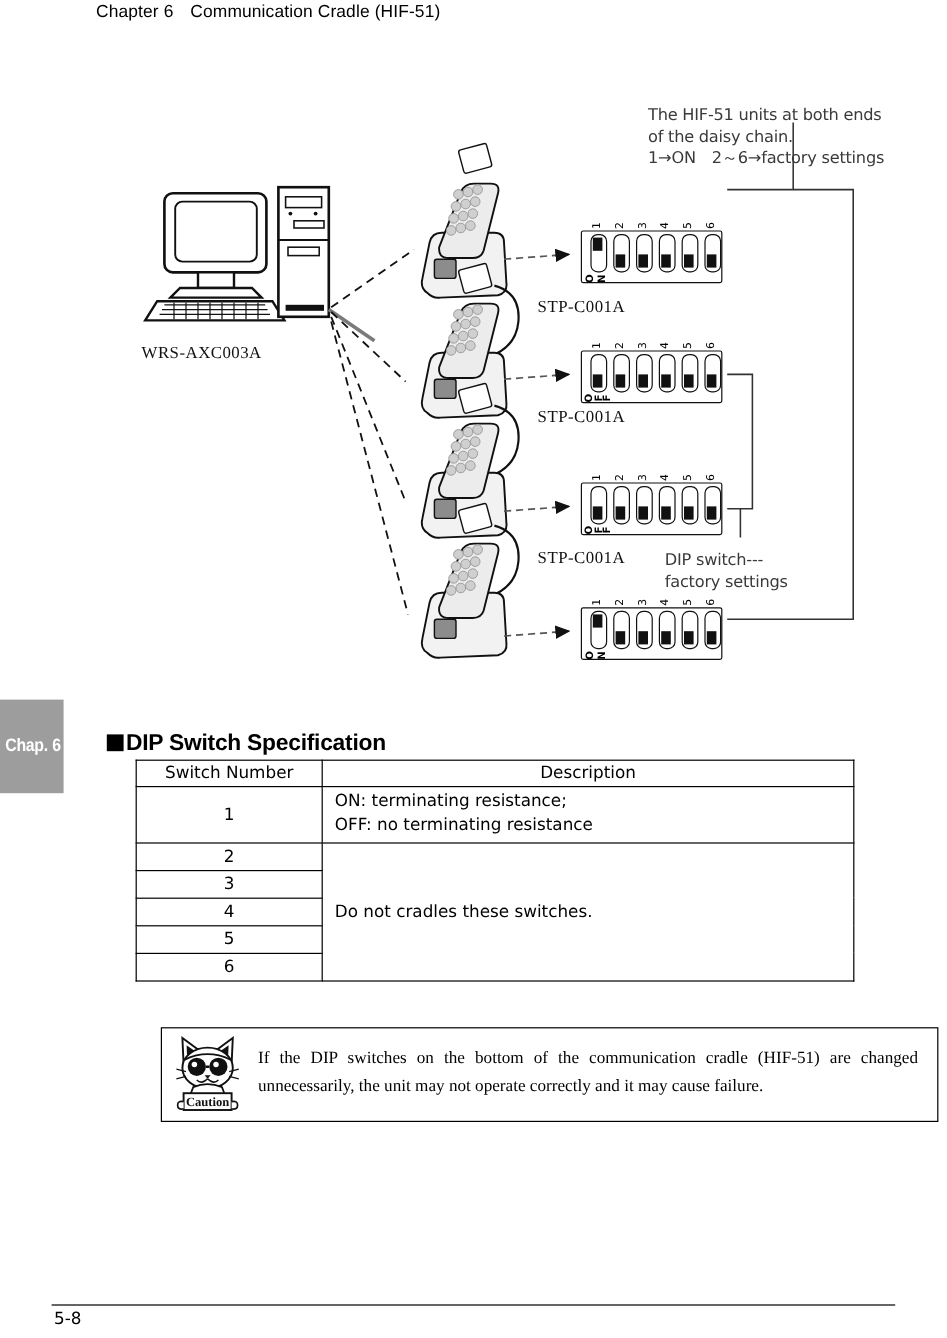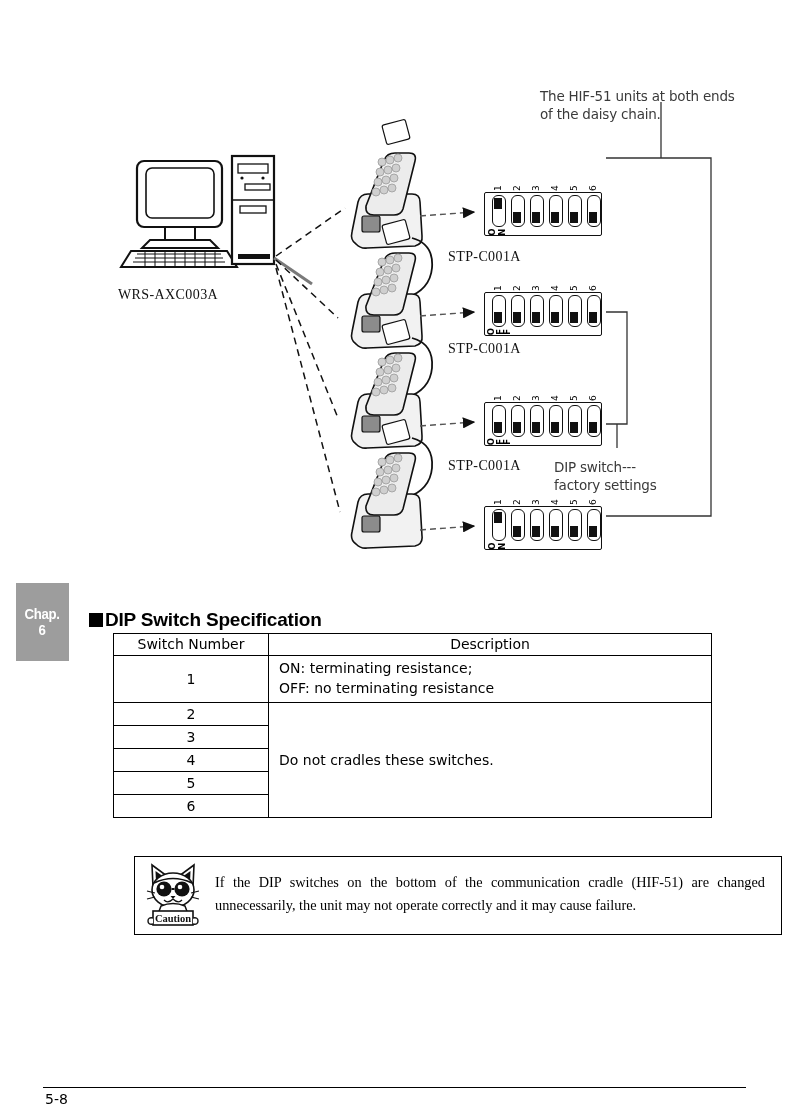--- a/index.html
+++ b/index.html
@@ -17,23 +17,22 @@
   
   .section-head{position:absolute;font-weight:bold;font-size:19px;letter-spacing:-.2px;white-space:nowrap;}
   .section-head .sq{display:inline-block;width:14px;height:14px;background:#000;margin-right:2px;position:relative;top:1px;}
   #head-cradles{left:89px;top:56px;}
   #head-dipspec{left:89px;top:597px;margin-top:12px;}
 
   
   #chapter-tab{
     position:absolute;left:0;top:583px;width:53px;height:78px;background:#9d9d9d;
     color:#fff;font-weight:bold;font-size:15px;line-height:1.05;
-    display:flex;flex-direction:column;align-items:center;justify-content:center;
+    display:flex;flex-direction:row;align-items:center;justify-content:center;
     font-family:"Liberation Sans Narrow","Liberation Sans",sans-serif;
-    margin-left:16px;
   }
   #chapter-tab span{transform:scaleX(.88);letter-spacing:-.3px;}
 
   
   #figure{position:absolute;left:0;top:88px;width:789px;height:500px;}
   #figure svg{position:absolute;left:0;top:0;}
 
   .ann{position:absolute;font-size:13.5px;color:#3a3a3a;line-height:1.33;white-space:nowrap;}
   .ann-lt{font-family:"DejaVu Sans",sans-serif;letter-spacing:-.2px;}
   .ann-serif{font-family:"Liberation Serif",serif;color:#111;font-size:14px;letter-spacing:.4px;}
@@ -67,20 +66,23 @@
 
   
   #footer-rule{position:absolute;left:43px;top:1087px;width:703px;height:0;border-top:1.5px solid #000;}
   #page-number{position:absolute;left:45px;top:1091px;font-size:14px;font-family:"DejaVu Sans",sans-serif;}
 </style>
 </head>
 <body>
 
 <div class="pg">
 
+  <div id="page-header">
+    <span>Chapter 6</span><span class="gap"></span><span>Communication Cradle (HIF-51)</span>
+  </div>
 
   <div id="chapter-tab">
     <span>Chap.</span>
     <span>6</span>
   </div>
 
 
   <div id="figure">
 
     <svg width="789" height="500" viewBox="0 0 789 500">
@@ -397,20 +399,21 @@
               <div style="position:absolute;left:-7px;top:-13px;width:30px;font-size:9px;transform:rotate(-90deg);text-align:center;font-family:'DejaVu Sans',sans-serif;">6</div>
             </div>
         </div>
         <div style="position:absolute;left:2px;bottom:-1px;font-size:8.5px;font-weight:bold;letter-spacing:2.5px;font-family:'DejaVu Sans',sans-serif;"><span style="display:inline-block;transform:rotate(-90deg);">O</span><span style="display:inline-block;transform:rotate(-90deg);">N</span></div>
       </div>
     </div>
 
     <div class="ann ann-lt" id="ann-ends">
       <div>The HIF-51 units at both ends</div>
       <div>of the daisy chain.</div>
+      <div>1→ON　2～6→factory settings</div>
     </div>
 
     <div class="ann ann-serif" id="ann-wrs">WRS-AXC003A</div>
 
 
     <div class="ann ann-serif" id="ann-stp1">STP-C001A</div>
     <div class="ann ann-serif" id="ann-stp2">STP-C001A</div>
     <div class="ann ann-serif" id="ann-stp3">STP-C001A</div>
 
     <div class="ann ann-lt" id="ann-dipfs">

